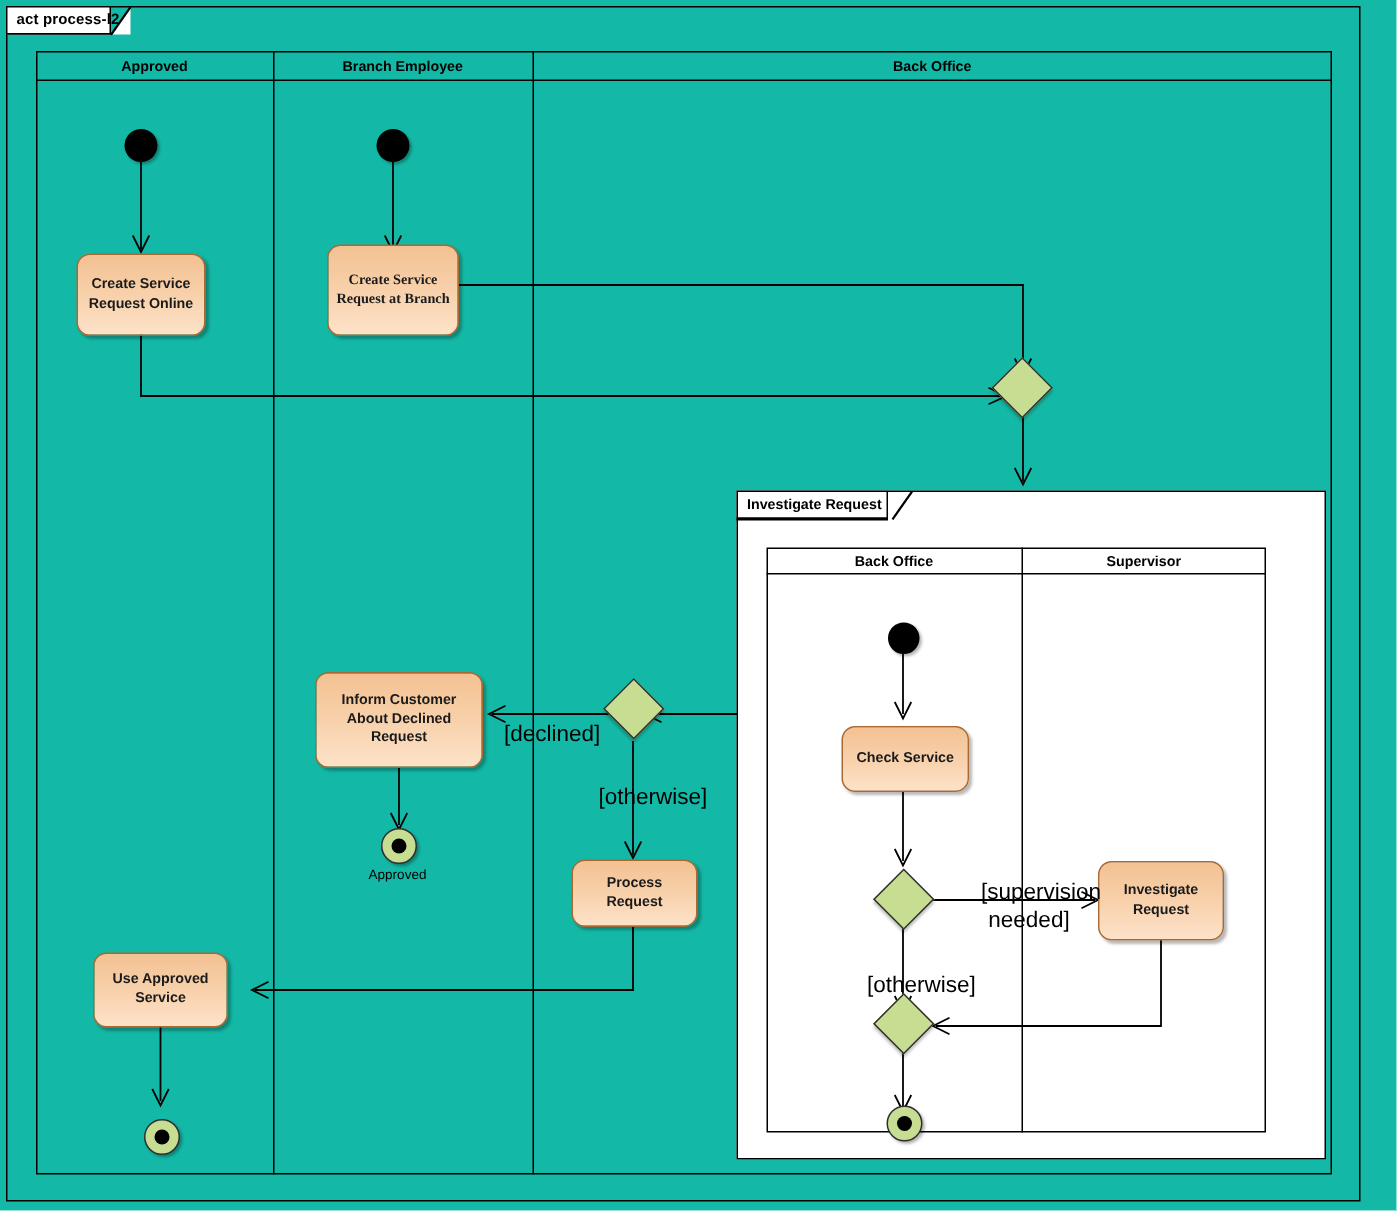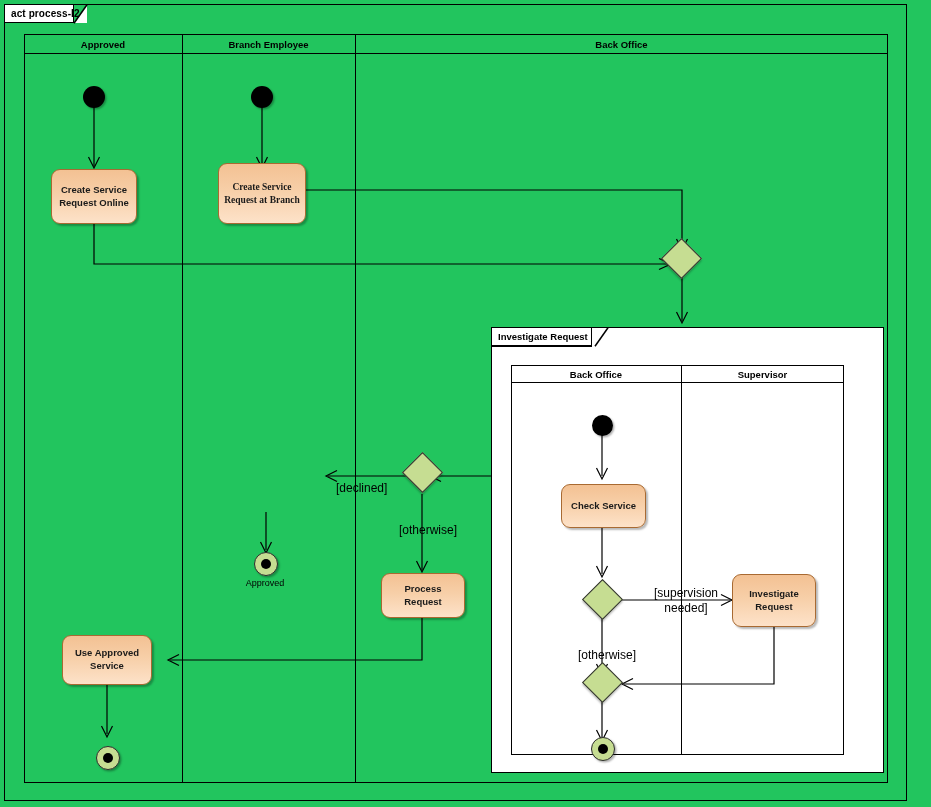--- a/index.html
+++ b/index.html
@@ -1,17 +1,17 @@
 <!DOCTYPE html>
 <html><head>
 <meta charset="utf-8">
 <style>
   html,body{margin:0;padding:0;background:#ffffff;}
   body{font-family:"Liberation Sans",sans-serif;}
-  #root{position:relative;width:931px;height:807px;background:#22c55e;overflow:hidden;}
+  #root{position:relative;width:931px;height:807px;background:#14b8a6;overflow:hidden;}
 
   .abs{position:absolute;}
 
   
   #frame{left:4px;top:4px;width:903px;height:797px;border:1.5px solid #000;box-sizing:border-box;}
   #frame-tab{left:4px;top:4px;height:19px;box-sizing:border-box;
              border:1.5px solid #000;border-bottom:1.5px solid #000;background:#fff;
              padding:0 16px 0 6px;display:flex;align-items:center;}
   #frame-tab-text{font-size:10px;font-weight:bold;color:#000;white-space:nowrap;letter-spacing:.1px;}
 
@@ -44,21 +44,21 @@
   .final-label{font-size:9px;color:#000;text-align:center;white-space:nowrap;}
 
   
   .diamond{background:#c6dd92;border:1.3px solid #2e2e2e;transform:rotate(45deg);
            box-shadow:1.5px 1.5px 2px rgba(0,0,0,.25);box-sizing:border-box;}
 
   
   .ln{background:#000;}
   .lnv{width:1.2px;}
   .lnh{height:1.2px;}
-  .guard{font-size:12px;color:#000;white-space:nowrap;text-align:center;line-height:1.25;}
+  .guard{font-size:15px;color:#000;white-space:nowrap;text-align:center;line-height:1.25;}
 
   svg.arrow{position:absolute;overflow:visible;}
   svg.arrow path{fill:none;stroke:#000;stroke-width:1.2;}
 </style>
 </head>
 <body>
 
 <div id="root">
 
   <div class="abs" id="frame"></div>
@@ -198,20 +198,23 @@
   <div class="abs initial" style="left:592px;top:415px;width:21px;height:21px;"></div>
 
   <div class="abs act" style="left:51px;top:169px;width:86px;height:55px;">
     <span>Create Service Request Online</span>
   </div>
 
   <div class="abs act" style="left:218px;top:163px;width:88px;height:61px;font-family:Liberation Serif, serif;">
     <span>Create Service Request at  Branch</span>
   </div>
 
+  <div class="abs act" style="left:210px;top:448px;width:112px;height:64px;">
+    <span>Inform Customer About Declined Request</span>
+  </div>
 
   <div class="abs act" style="left:381px;top:573px;width:84px;height:45px;">
     <span>Process Request</span>
   </div>
 
   <div class="abs act" style="left:62px;top:635px;width:90px;height:50px;">
     <span>Use Approved Service</span>
   </div>
 
   <div class="abs act" style="left:561px;top:484px;width:85px;height:44px;">

